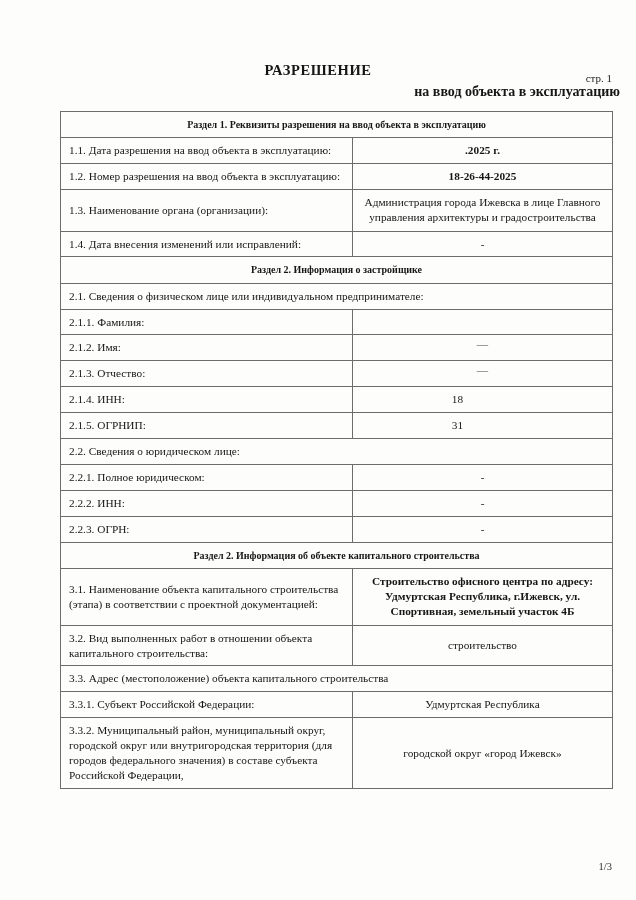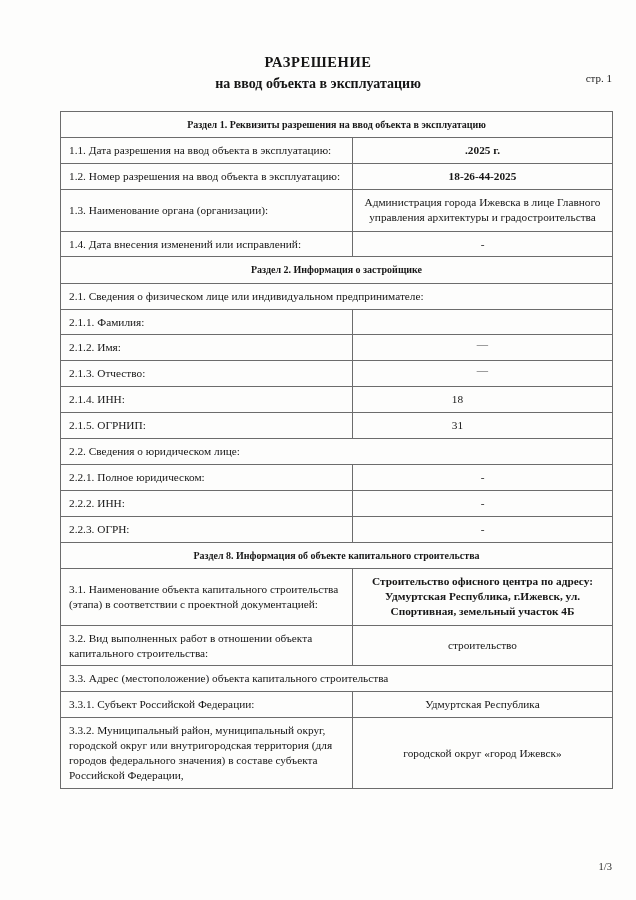--- a/index.html
+++ b/index.html
@@ -13,40 +13,41 @@
     background: #fdfdfc;
     font-family: "Liberation Serif", "DejaVu Serif", serif;
     color: #161616;
     position: relative;
     overflow: hidden;
   }
 
   .page {
     position: absolute;
     inset: 0;
-    padding: 8px;
+    padding: 16px;
   }
 
   
   .title-block {
     text-align: center;
     padding-top: 45px;
   }
   .doc-title {
     font-size: 14.5px;
     font-weight: bold;
     letter-spacing: 0.6px;
     line-height: 1.25;
     margin: 0;
   }
   .doc-subtitle {
     font-size: 14px;
     font-weight: bold;
     line-height: 1.3;
     margin: 4px 0 0 0;
+    text-align: right;
   }
 
   
   .page-marker {
     position: absolute;
     top: 72px;
     right: 24px;
     font-size: 11px;
     color: #1d1d1d;
   }
@@ -197,21 +198,21 @@
       <tr>
         <td class="label">2.2.2. ИНН:</td>
         <td class="value">-</td>
       </tr>
       <tr>
         <td class="label">2.2.3. ОГРН:</td>
         <td class="value">-</td>
       </tr>
 
       <tr>
-        <td class="section-head" colspan="2">Раздел 8. Информация об объекте капитального строительства</td>
+        <td class="section-head" colspan="2">Раздел 2. Информация об объекте капитального строительства</td>
       </tr>
       <tr>
         <td class="label">3.1. Наименование объекта капитального строительства (этапа) в соответствии с проектной документацией:</td>
         <td class="value bold">
           <span class="val-lines">Строительство офисного центра по адресу: Удмуртская Республика, г.Ижевск, ул. Спортивная, земельный участок 4Б</span>
         </td>
       </tr>
       <tr>
         <td class="label">3.2. Вид выполненных работ в отношении объекта капитального строительства:</td>
         <td class="value">строительство</td>

